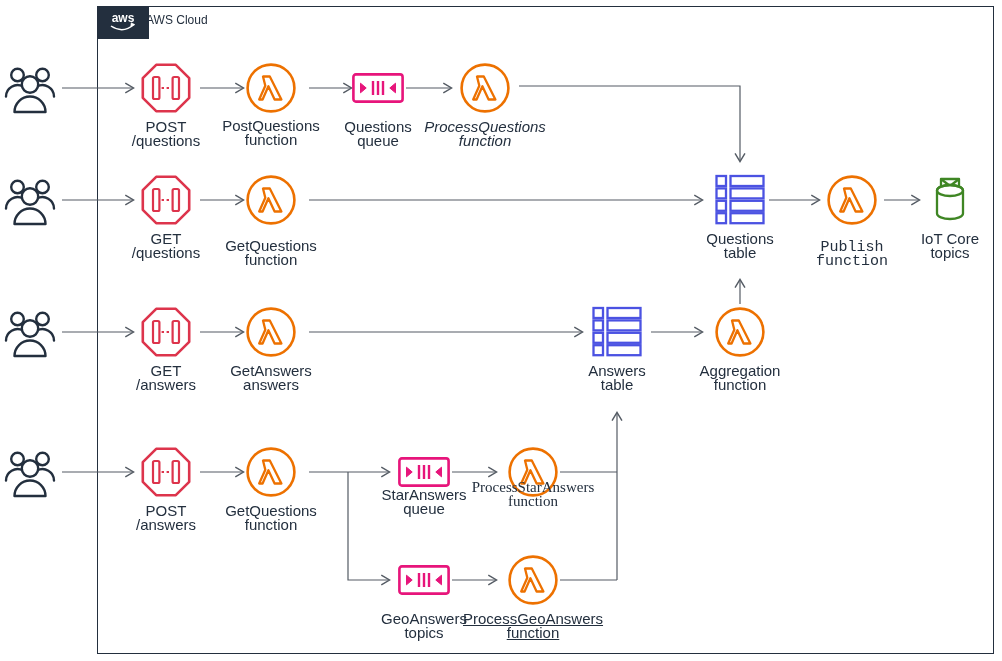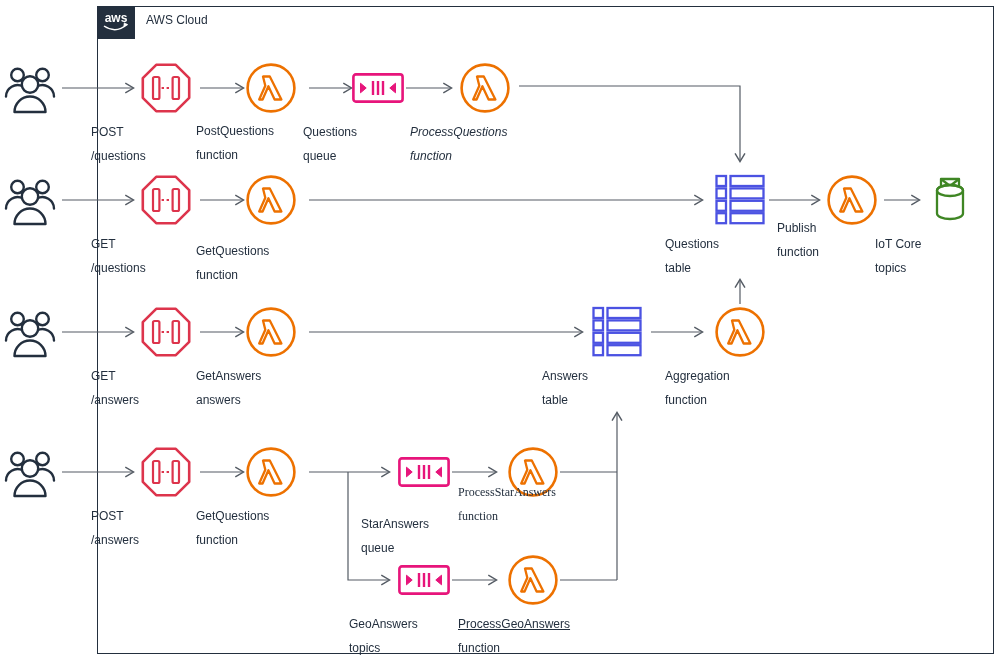--- a/index.html
+++ b/index.html
@@ -1,24 +1,24 @@
 <!DOCTYPE html>
 <html style="--ink: #232F3E; --line: #545B64;"><head>
 <meta charset="utf-8">
 <style>
   html,body{margin:0;padding:0;background:#fff;}
   body{font-family:"Liberation Sans",sans-serif;}
   .canvas{position:relative;width:1002px;height:661px;background:#fff;overflow:hidden;}
   .cloud-border{position:absolute;left:97px;top:6px;width:897px;height:648px;border:1.5px solid var(--ink,#232F3E);box-sizing:border-box;}
-  .aws-logo{position:absolute;left:97px;top:6px;width:38px;height:33px;background:var(--ink,#232F3E);display:flex;align-items:center;justify-content:center;}
+  .aws-logo{position:absolute;left:97px;top:6px;width:52px;height:33px;background:var(--ink,#232F3E);display:flex;align-items:center;justify-content:center;}
   .cloud-title{position:absolute;left:146px;top:13px;font-size:12px;color:var(--ink,#232F3E);}
   #edge-layer{position:absolute;left:0;top:0;}
   .edge{fill:none;stroke:var(--line,#545B64);stroke-width:1.2px;}
   .icon{position:absolute;line-height:0;}
-  .label{position:absolute;width:150px;text-align:left;font-size:12px;line-height:24px;color:var(--ink,#232F3E);white-space:pre-line;}
+  .label{position:absolute;width:150px;text-align:center;font-size:15px;line-height:14px;color:var(--ink,#232F3E);white-space:pre-line;}
 </style>
 </head>
 <body style="background: rgb(255, 255, 255);">
 
 <div class="canvas">
   <div class="cloud-border"></div>
   <div class="aws-logo">
     <svg width="38" height="33" viewBox="0 0 38 33">
       <text x="19" y="16" fill="#ffffff" font-size="12" font-weight="bold" text-anchor="middle" font-family="Liberation Sans, sans-serif">aws</text>
       <path d="M7 20 q12 8 23 -1.5" stroke="#ffffff" fill="none" stroke-width="1.5"></path>
@@ -168,21 +168,21 @@
         <div class="label" style="left: 665px; top: 232px;">Questions
 table</div>
       </div>
       <div>
         <div class="icon" style="left: 826px; top: 174px;"><svg width="52" height="52" viewBox="0 0 52 52">
     <g fill="none" stroke="#ED7100" stroke-linejoin="round">
       <circle cx="26" cy="26" r="23.4" stroke-width="2.6"></circle>
       <path stroke-width="2.3" d="M18 14.5 H24.8 L36.4 37.5 H29.6 L23.4 24.2 L17.6 37.5 H14.2 L20.3 23.8 Z"></path>
     </g>
           </svg></div>
-        <div class="label" style="left: 777px; top: 216px;">Publish
+        <div class="label" style="left: 777px; top: 241px; font-family: Liberation Mono, monospace;">Publish
 function</div>
       </div>
       <div>
         <div class="icon" style="left: 926px; top: 176px;"><svg width="48" height="48" viewBox="0 0 48 48">
     <g fill="none" stroke="#3F8624" stroke-width="2.3" stroke-linejoin="round">
       <rect x="15" y="3" width="18" height="11"></rect>
       <path d="M15 3 L24 10 L33 3"></path>
       <path d="M11 14.5 a13 5.5 0 0 1 26 0 v23 a13 5.5 0 0 1 -26 0 z" fill="#fff"></path>
       <ellipse cx="24" cy="14.5" rx="13" ry="5.5"></ellipse>
     </g>
@@ -288,21 +288,21 @@
         <div class="icon" style="left: 398px; top: 457px;"><svg width="52" height="30" viewBox="0 0 52 30">
     <g stroke="#E7157B" fill="none" stroke-linejoin="round">
       <rect x="1.4" y="1.4" width="49.2" height="27.2" rx="2.5" stroke-width="2.6"></rect>
       <path d="M8.5 10.2 L14.2 15 L8.5 19.8 Z" fill="#E7157B" stroke-width="1"></path>
       <path d="M43.5 10.2 L37.8 15 L43.5 19.8 Z" fill="#E7157B" stroke-width="1"></path>
       <line x1="21" y1="8" x2="21" y2="22" stroke-width="2.4"></line>
       <line x1="26" y1="8" x2="26" y2="22" stroke-width="2.4"></line>
       <line x1="31" y1="8" x2="31" y2="22" stroke-width="2.4"></line>
     </g>
           </svg></div>
-        <div class="label" style="left: 349px; top: 512px; padding-left: 12px;">StarAnswers
+        <div class="label" style="left: 349px; top: 488px;">StarAnswers
 queue</div>
       </div>
       <div>
         <div class="icon" style="left: 507px; top: 446px;"><svg width="52" height="52" viewBox="0 0 52 52">
     <g fill="none" stroke="#ED7100" stroke-linejoin="round">
       <circle cx="26" cy="26" r="23.4" stroke-width="2.6"></circle>
       <path stroke-width="2.3" d="M18 14.5 H24.8 L36.4 37.5 H29.6 L23.4 24.2 L17.6 37.5 H14.2 L20.3 23.8 Z"></path>
     </g>
           </svg></div>
         <div class="label" style="left: 458px; top: 480px; font-family: Liberation Serif, serif;">ProcessStarAnswers

